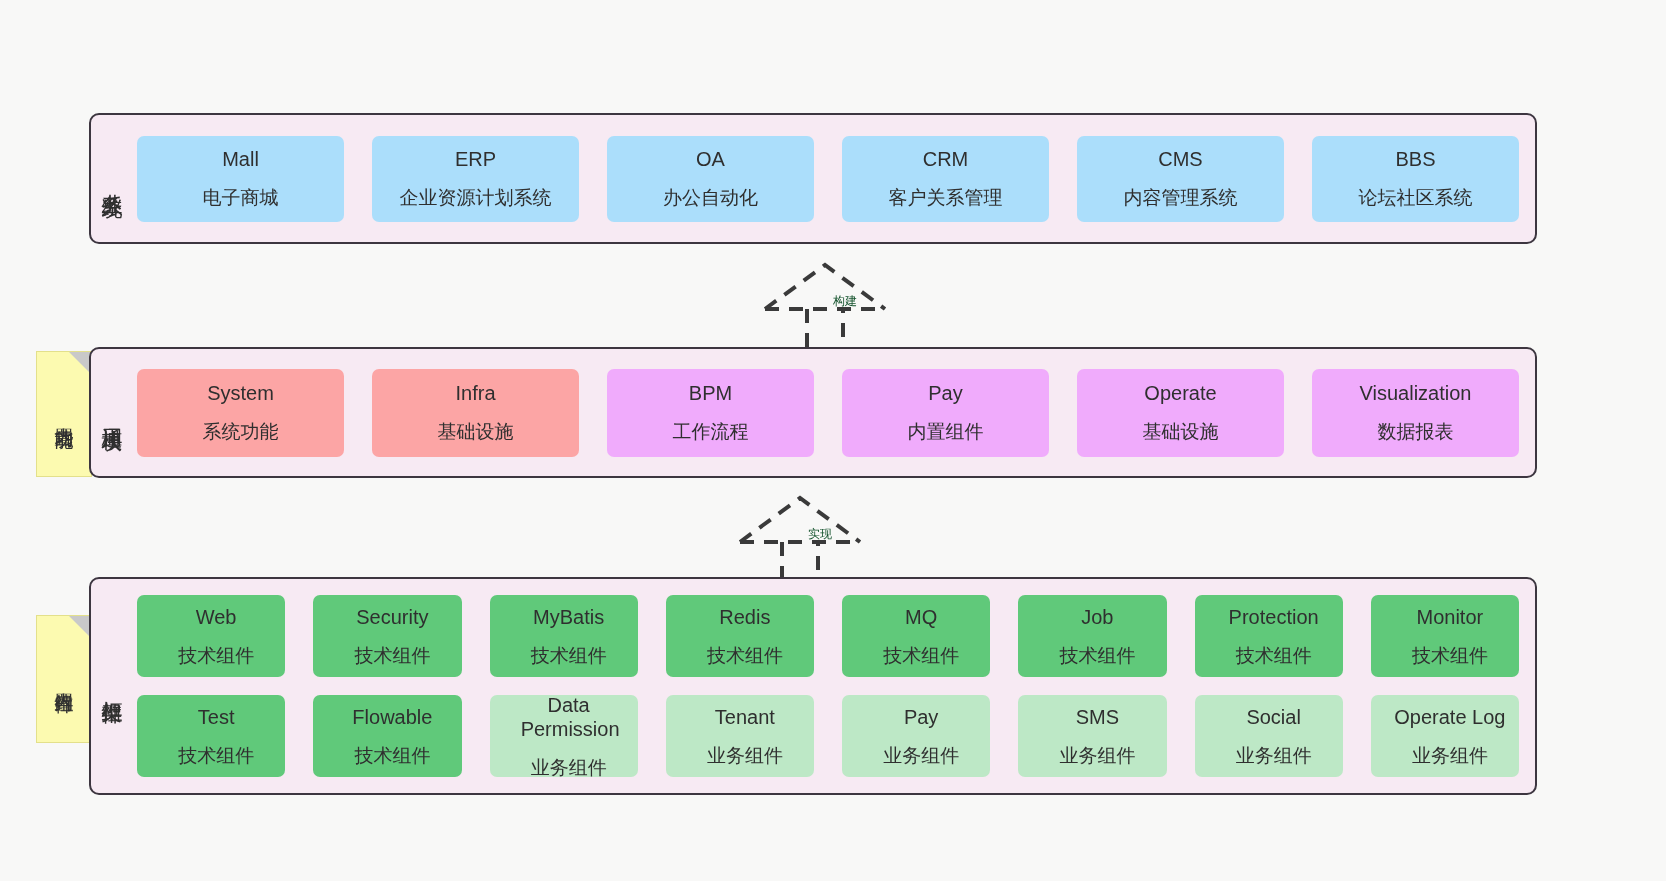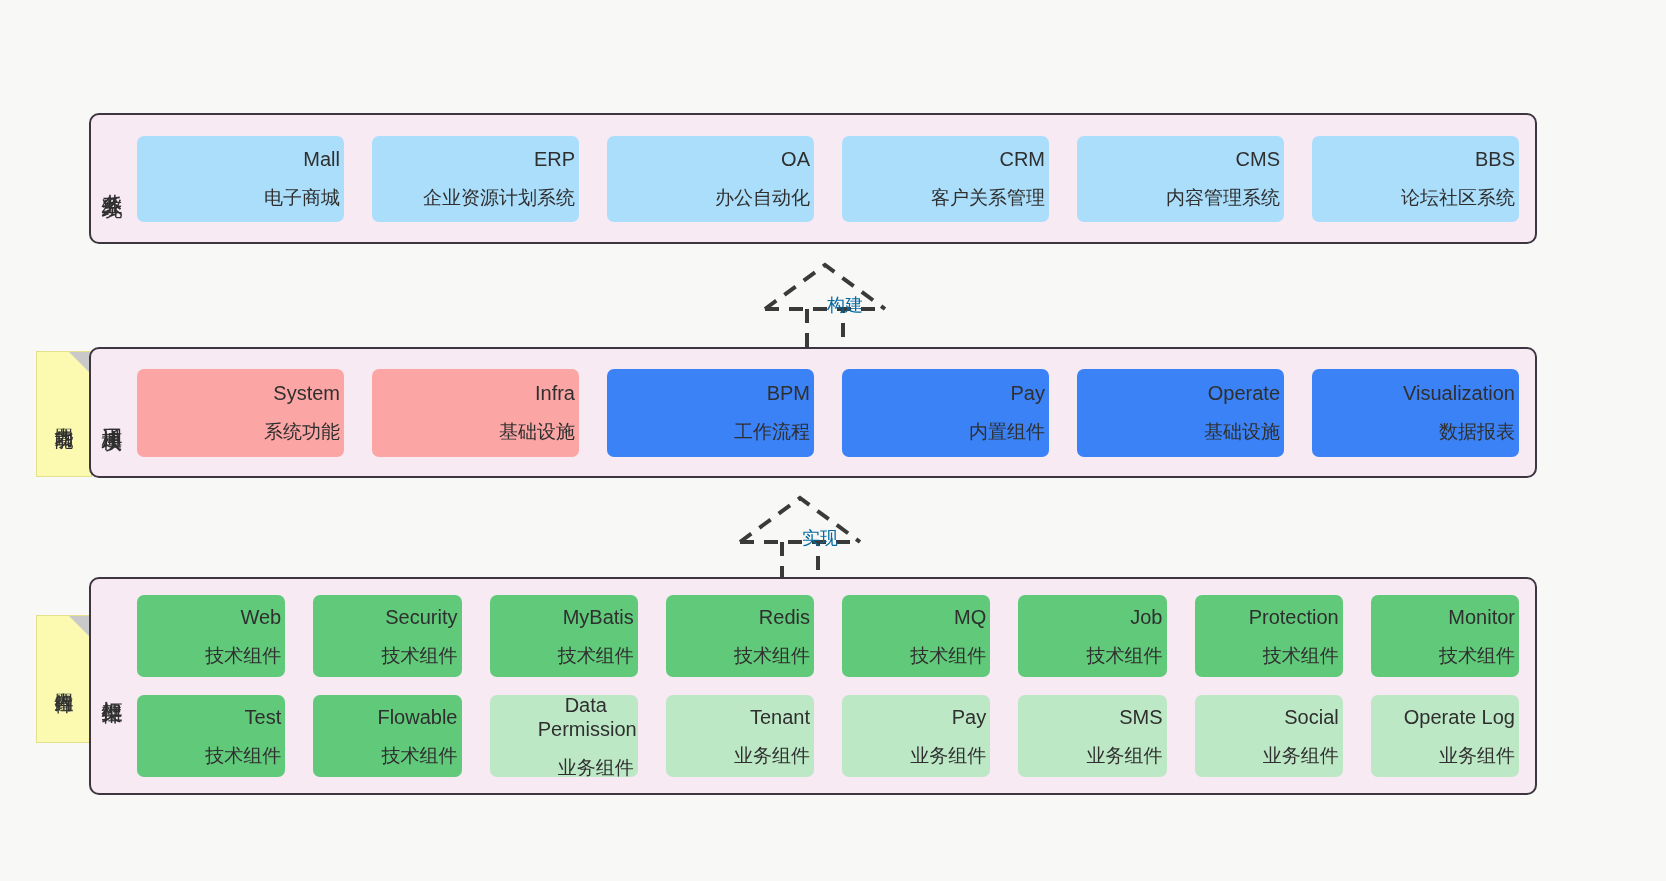--- a/index.html
+++ b/index.html
@@ -55,38 +55,38 @@
   }
   .row-8 > .card { flex: 1 1 0; }
   .row-6 > .card { flex: 1 1 0; }
 
   
   .card {
     box-sizing: border-box;
     border-radius: 7px;
     display: flex;
     flex-direction: column;
-    align-items: flex-end;
+    align-items: center;
     justify-content: center;
     text-align: center;
     color: #2f2f2f;
     padding: 6px 4px;
     line-height: 1.2;
   }
   .card .c-title {
     font-size: 20px;
     white-space: normal;
   }
   .card .c-sub {
     font-size: 19px;
     margin-top: 16px;
   }
   .card.blue   { background: #abdefb; }
   .card.red    { background: #fca5a5; }
-  .card.pink   { background: #3b82f6; }
+  .card.pink   { background: #f0abfc; }
   .card.green  { background: #60c97a; }
   .card.lgreen { background: #bde8c6; }
   .h-top   { height: 86px; }
   .h-mid   { height: 88px; }
   .h-bot   { height: 82px; padding-left: 14px; }
 
   
   .note {
     position: absolute;
     box-sizing: border-box;
@@ -120,22 +120,22 @@
     position: absolute;
     width: 160px;
     height: 100px;
   }
   .arrow svg { display: block; overflow: visible; }
   .arrow .alabel {
     position: absolute;
     left: 50%;
     transform: translateX(-50%);
     top: 36px;
-    font-size: 18px;
-    color: #0369a1;
+    font-size: 12px;
+    color: #14532d;
     background: transparent;
     white-space: nowrap;
   }
 </style>
 </head>
 <body>
 
 <div class="layer" id="layer-business" style="left:89px; top:113px; width:1448px; height:131px;">
   <div class="layer-title">业务系统</div>
   <div class="layer-body">

